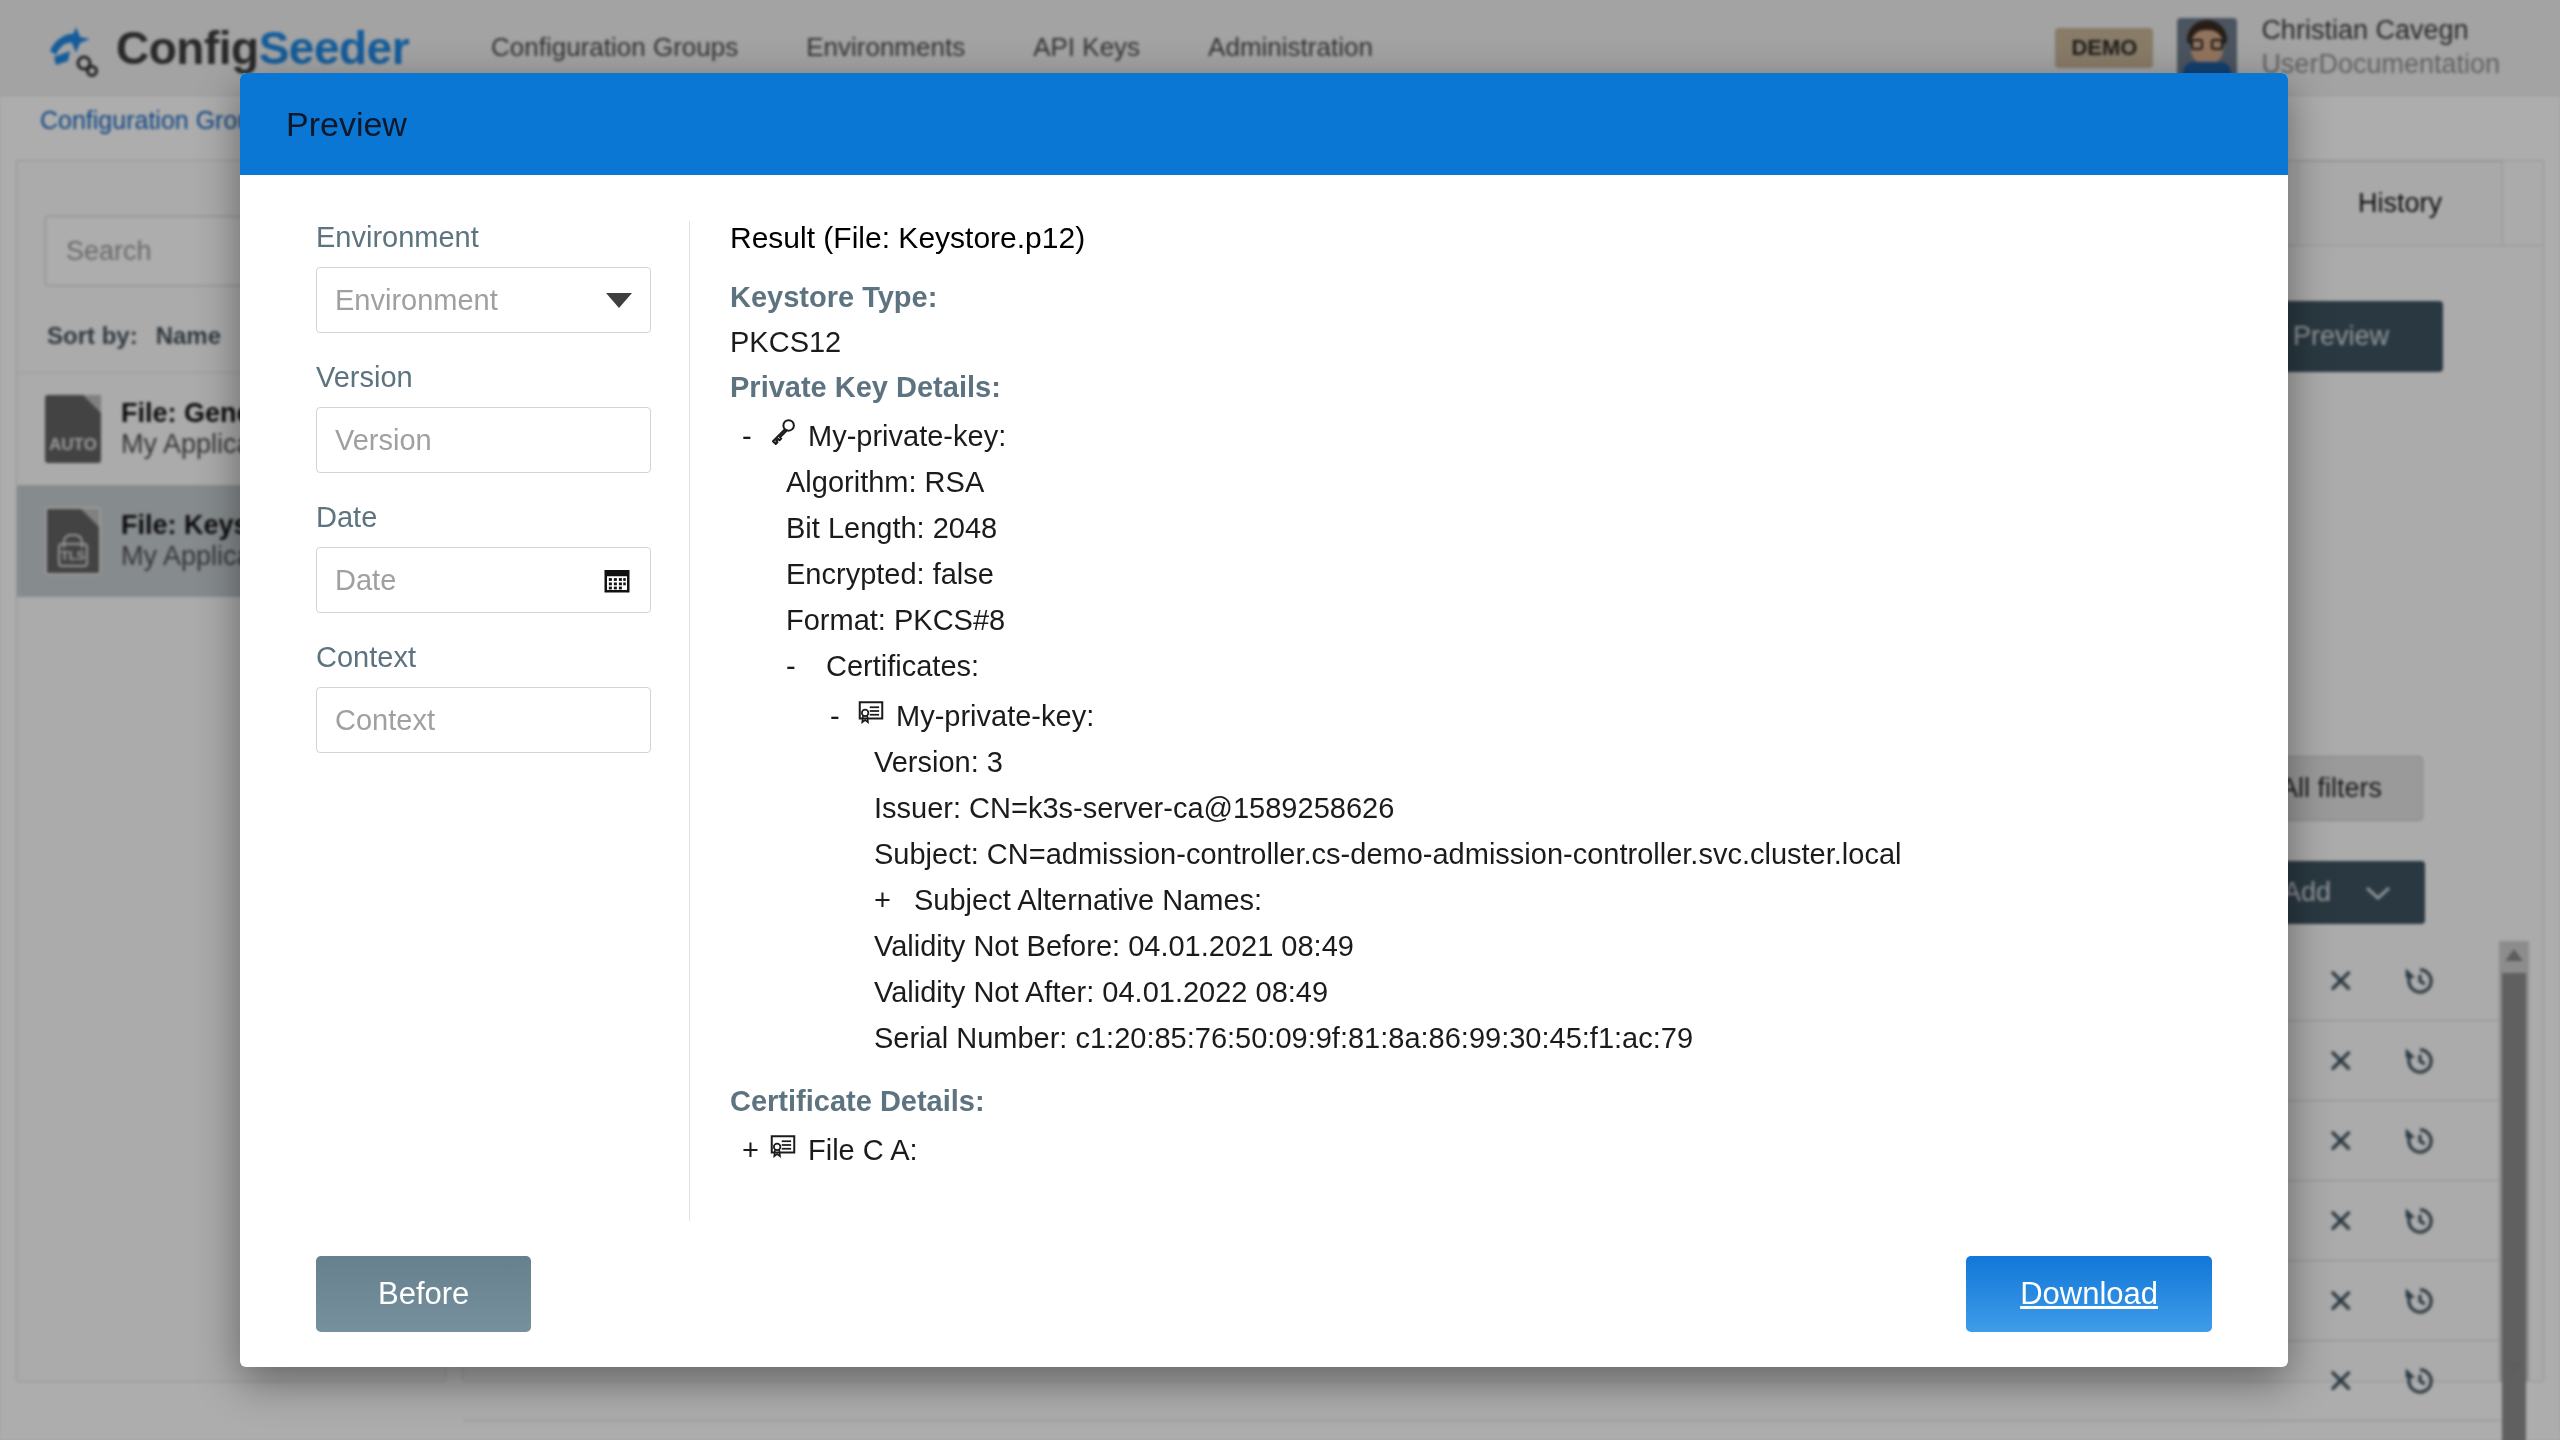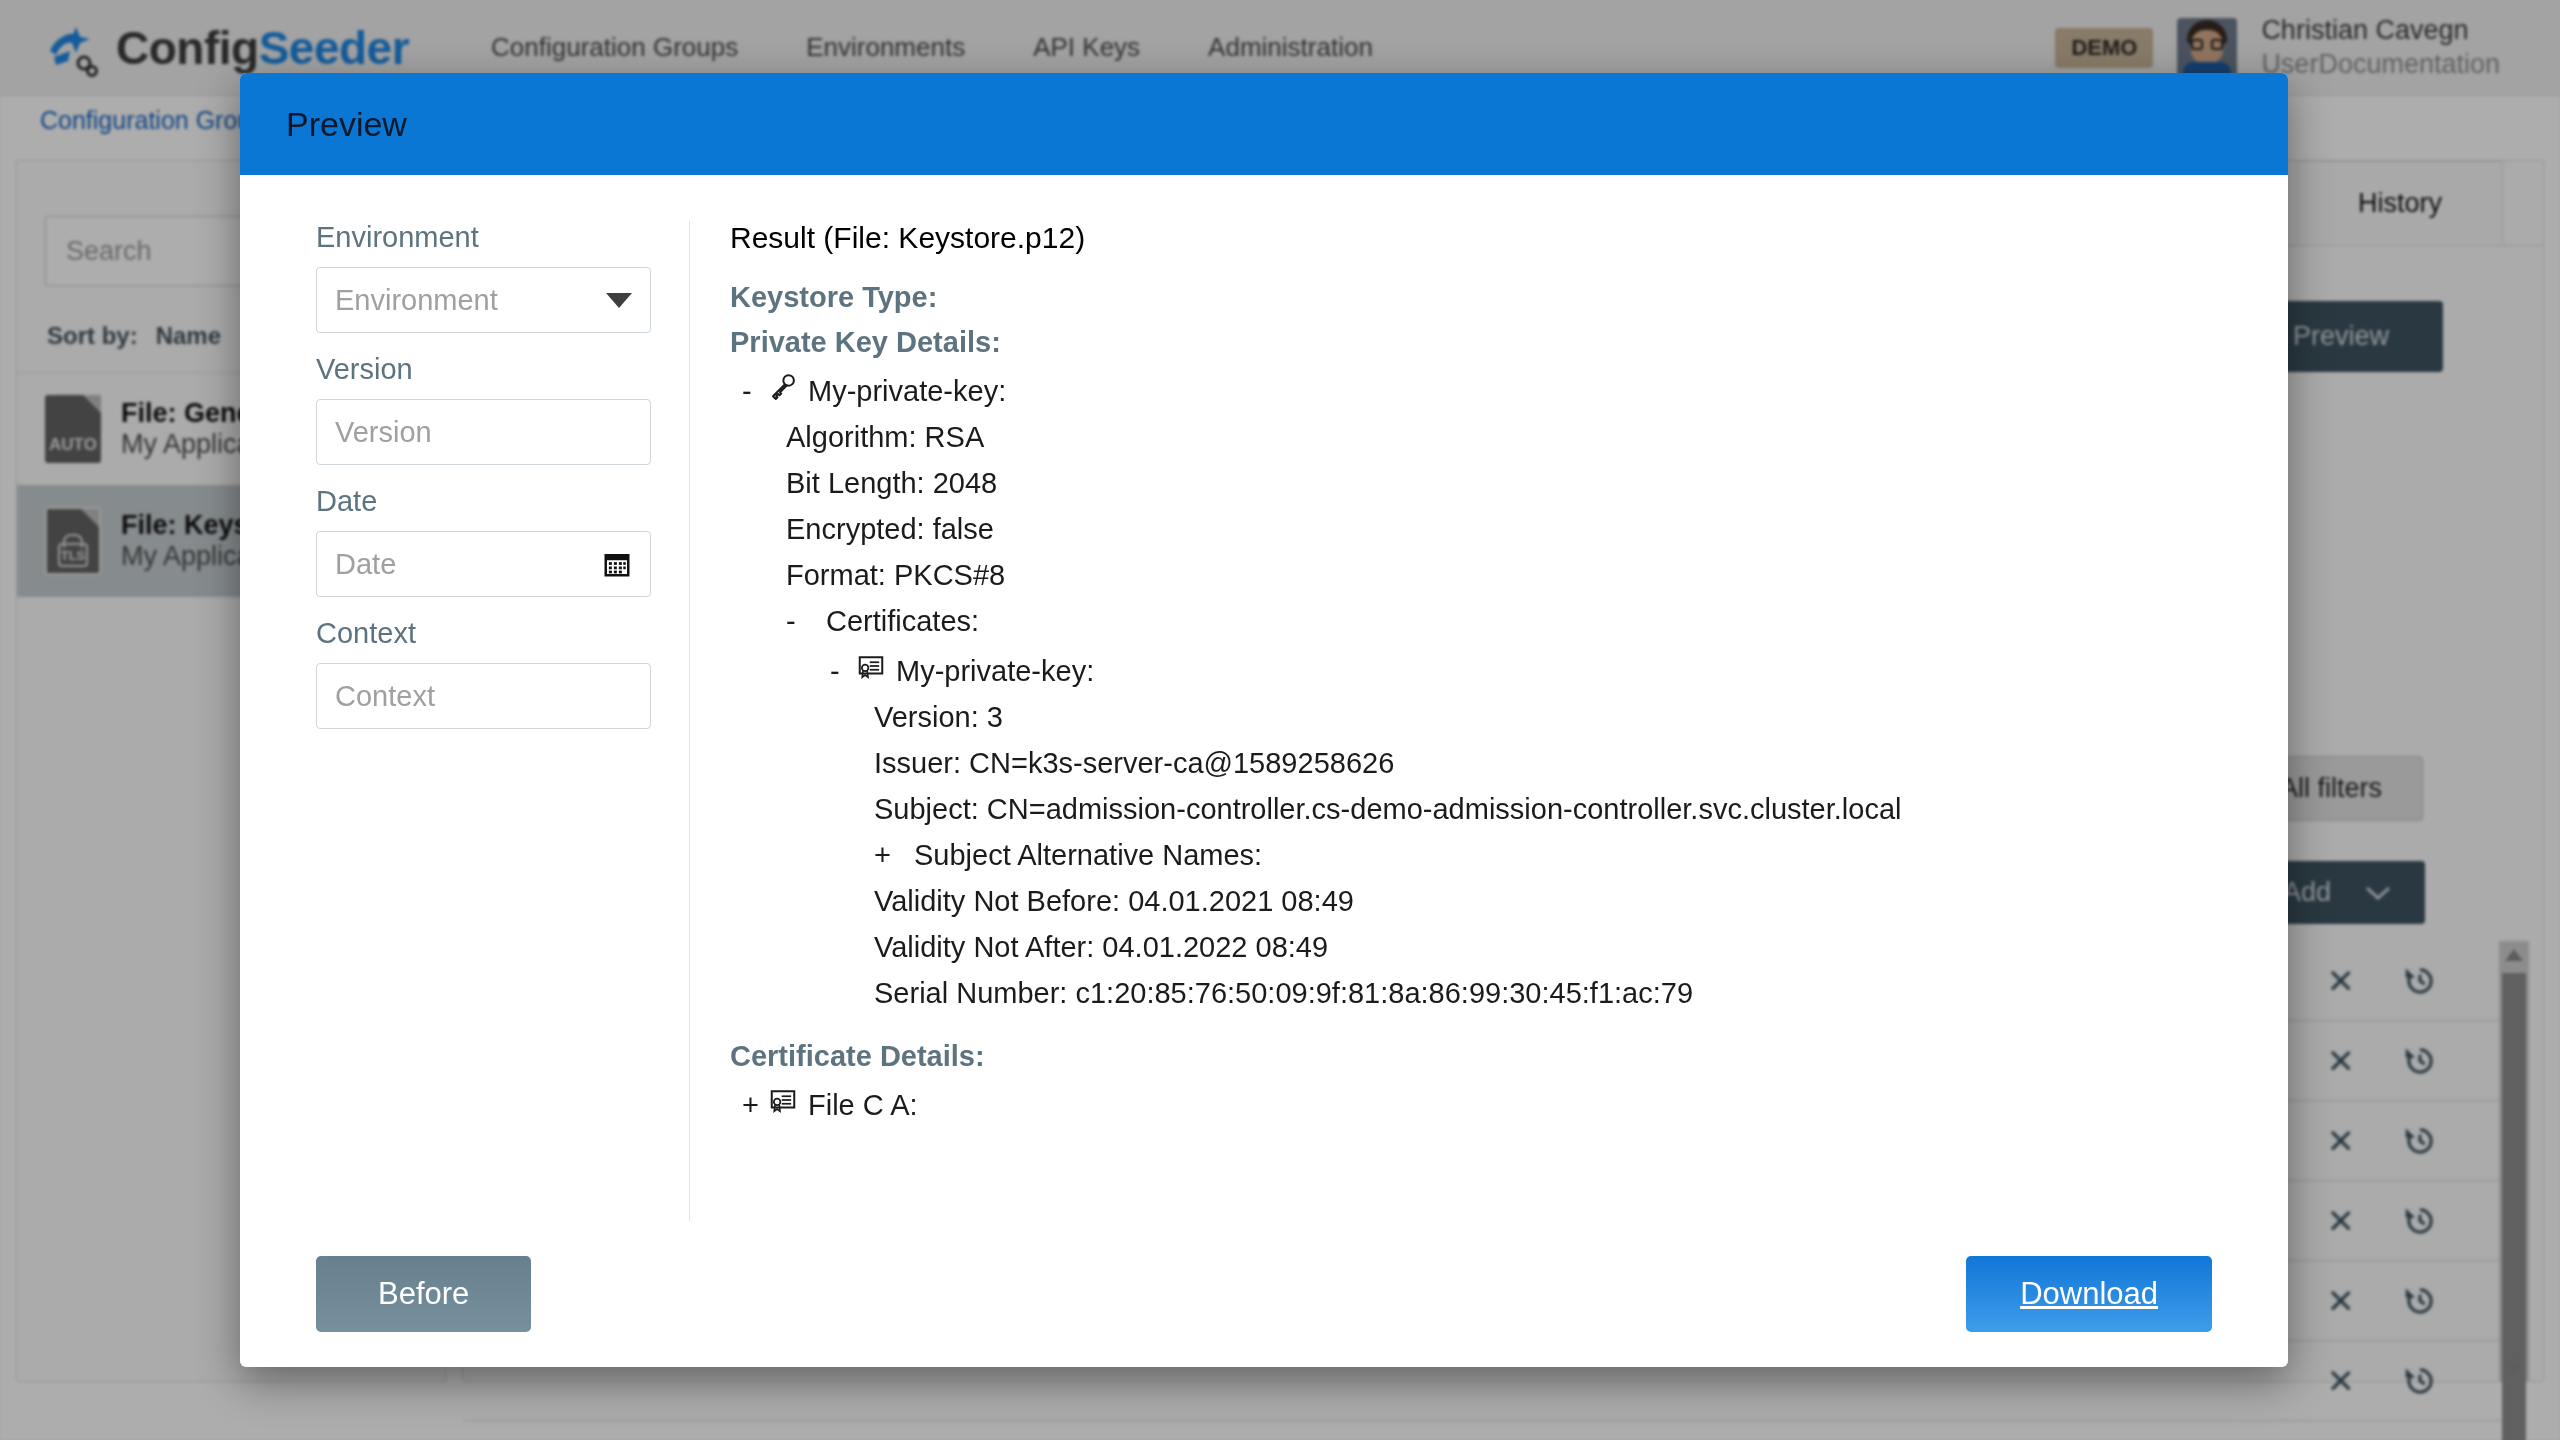--- a/index.html
+++ b/index.html
@@ -150,21 +150,21 @@
     background: #0a77d5; color: #0f172a; height: 102px;
     display: flex; align-items: center; padding-left: 46px;
     font-size: 34px;
     text-align: right;
   }
   .modal-body { flex: 1; display: flex; padding: 46px 0 0 0; position: relative; }
   .modal-left {
     width: 450px; padding-left: 76px; padding-right: 38px;
     border-right: 1px solid #e2e2e2;
   }
-  .field { margin-bottom: 20px; }
+  .field { margin-bottom: 28px; }
   .field-label { font-size: 29px; color: #5d7380; margin-bottom: 13px; }
   .field-input {
     height: 66px; border: 1px solid #cdd5da; border-radius: 4px;
     display: flex; align-items: center; padding: 0 18px;
     color: #a0a0a0; font-size: 29px; background: #fff;
     justify-content: space-between;
   }
   .caret-down {
     width: 0; height: 0; border-left: 13px solid transparent;
     border-right: 13px solid transparent; border-top: 15px solid #3f3f3f;
@@ -421,20 +421,21 @@
         <div class="field-input">
           <span>Context</span>
         </div>
       </div>
     </div>
 
     <div class="modal-right">
       <div class="result-title">Result (File: Keystore.p12)</div>
 
       <div class="sec-head">Keystore Type:</div>
+      <div class="plain">PKCS12</div>
 
       <div class="sec-head">Private Key Details:</div>
 
       <div class="tline ind1">
         <span class="toggle">-</span>
         <span class="nodeicon">
           <svg width="30" height="30" viewBox="0 0 24 24">
             <circle cx="16.5" cy="7.5" r="4.2" fill="none" stroke="#1b1b1b" stroke-width="1.6"></circle>
             <path d="M13.6 10.6 L4 20.2 L6.2 22.4 L7.6 21 L6.6 20 L8.2 18.4 L9.2 19.4 L10.6 18 L9.6 17 L15.6 11" fill="none" stroke="#1b1b1b" stroke-width="1.6" stroke-linejoin="round"></path>
           </svg>

